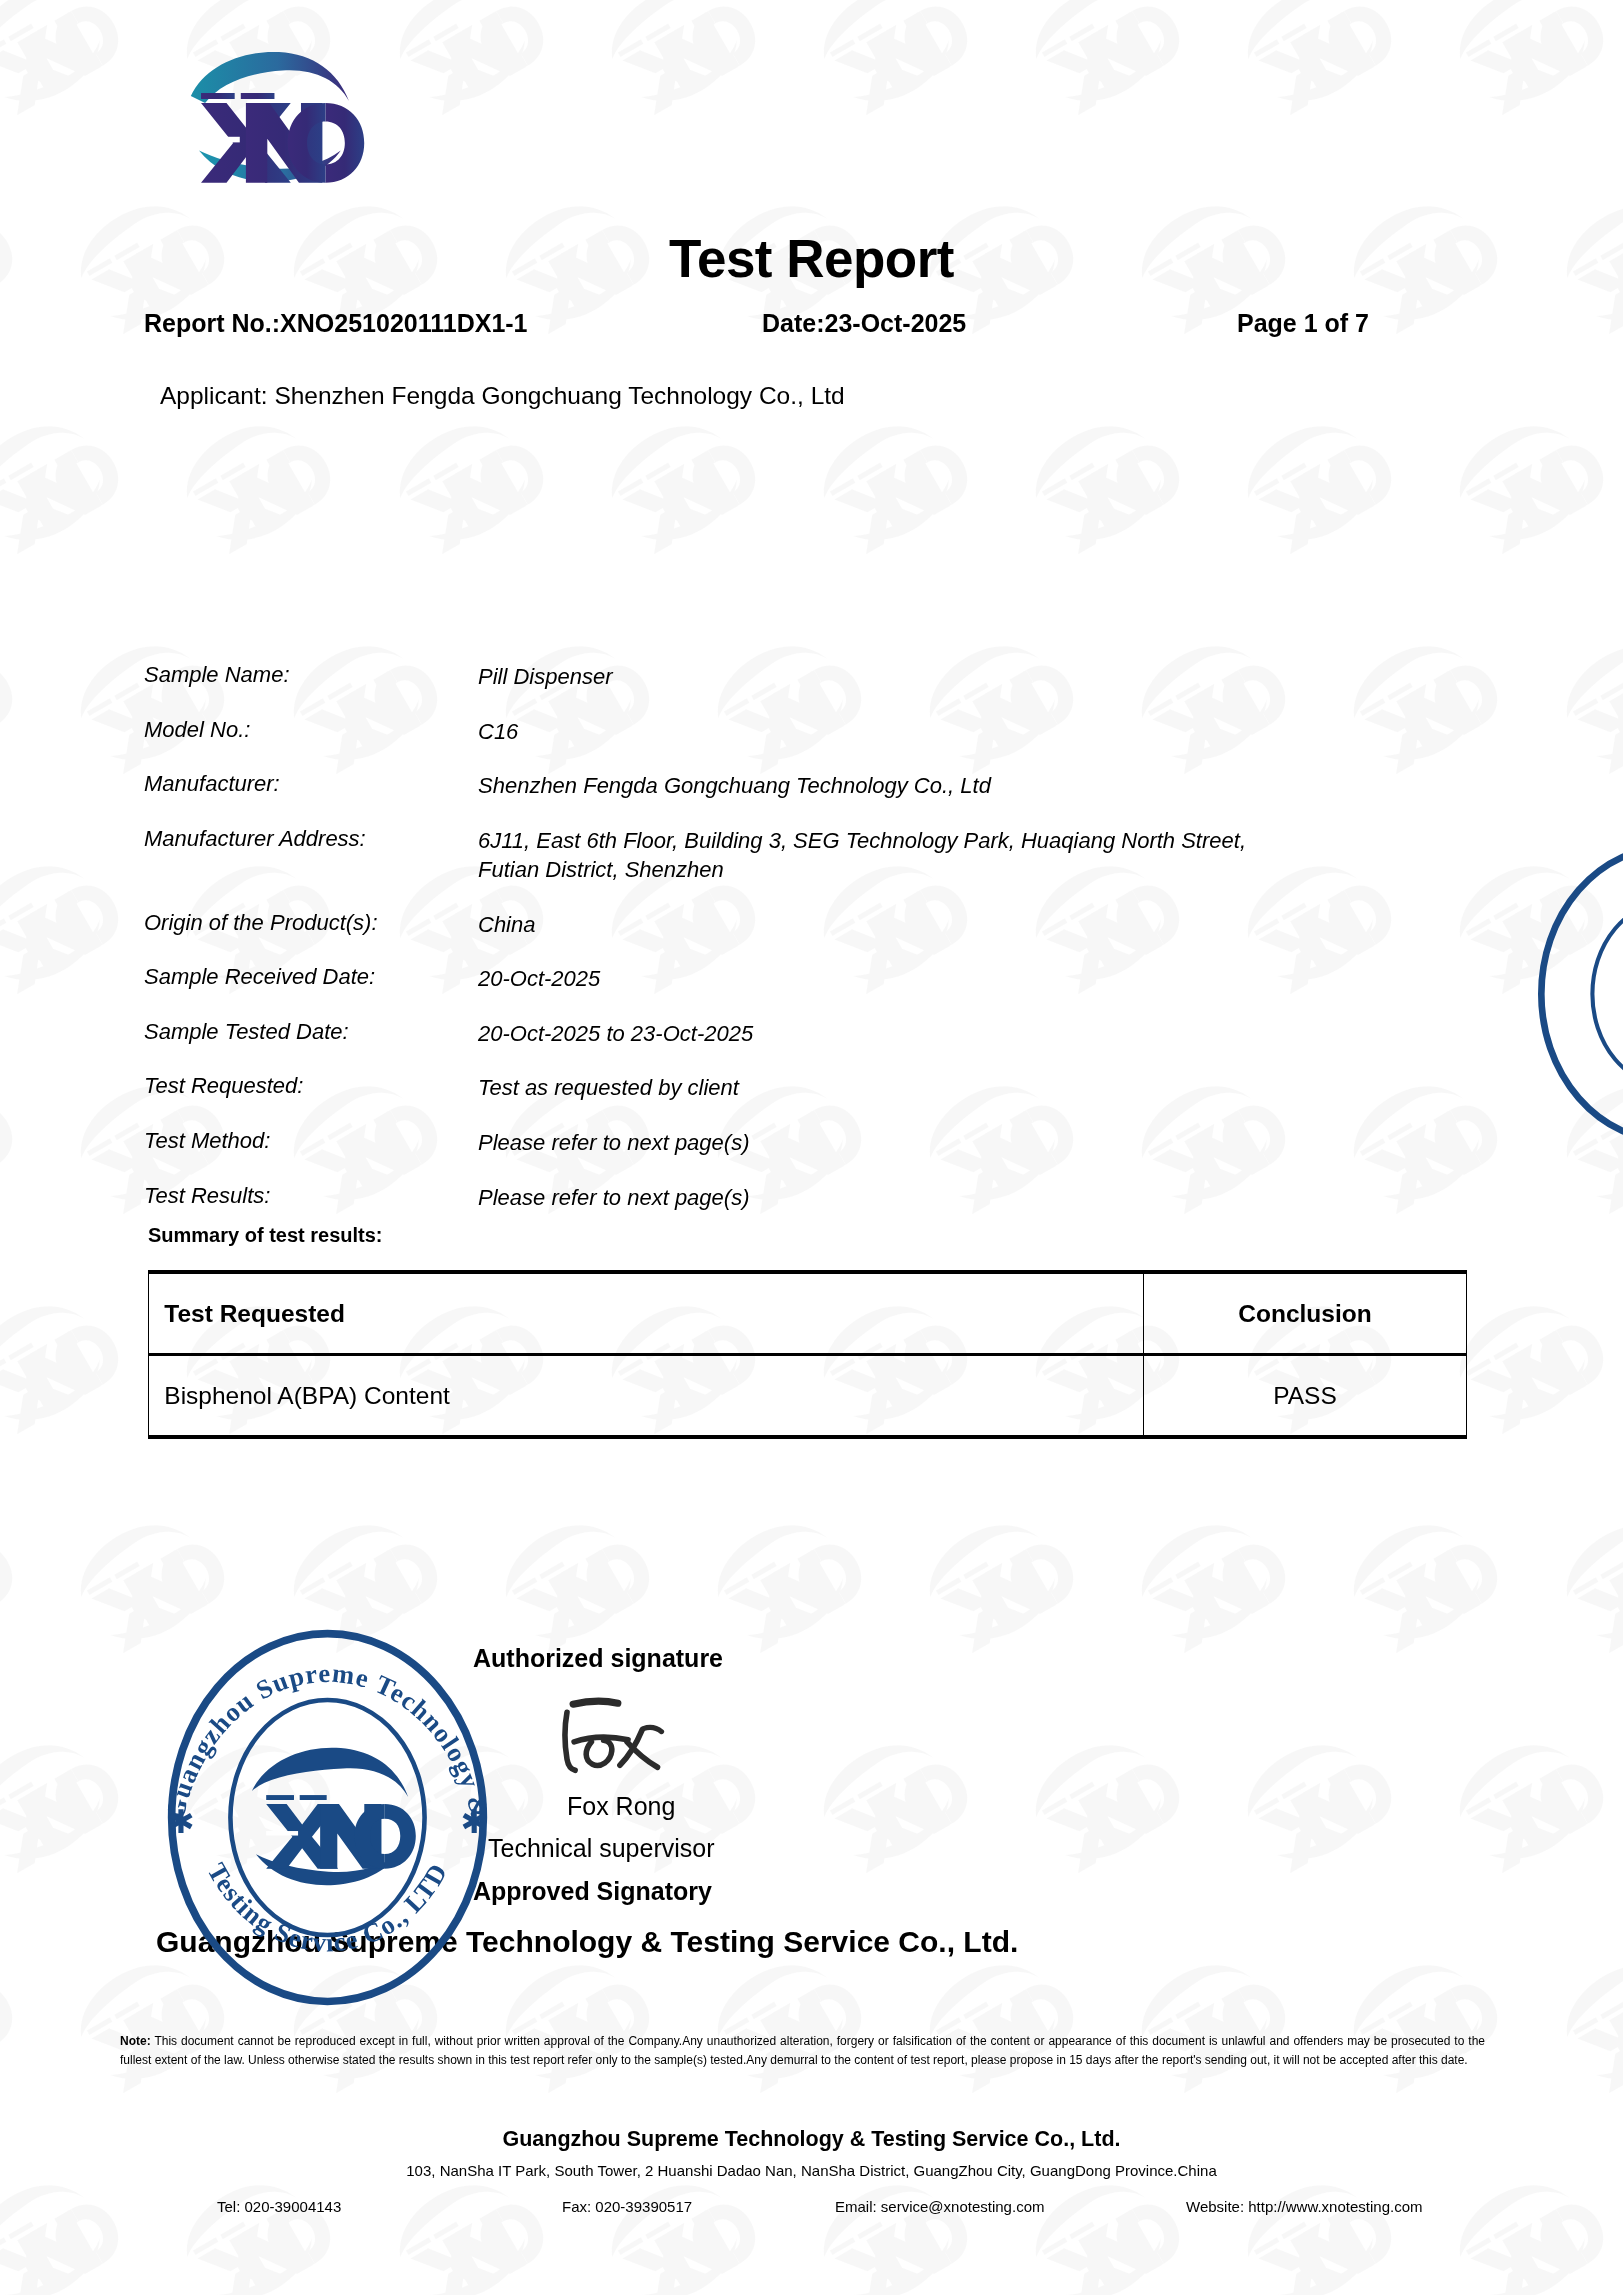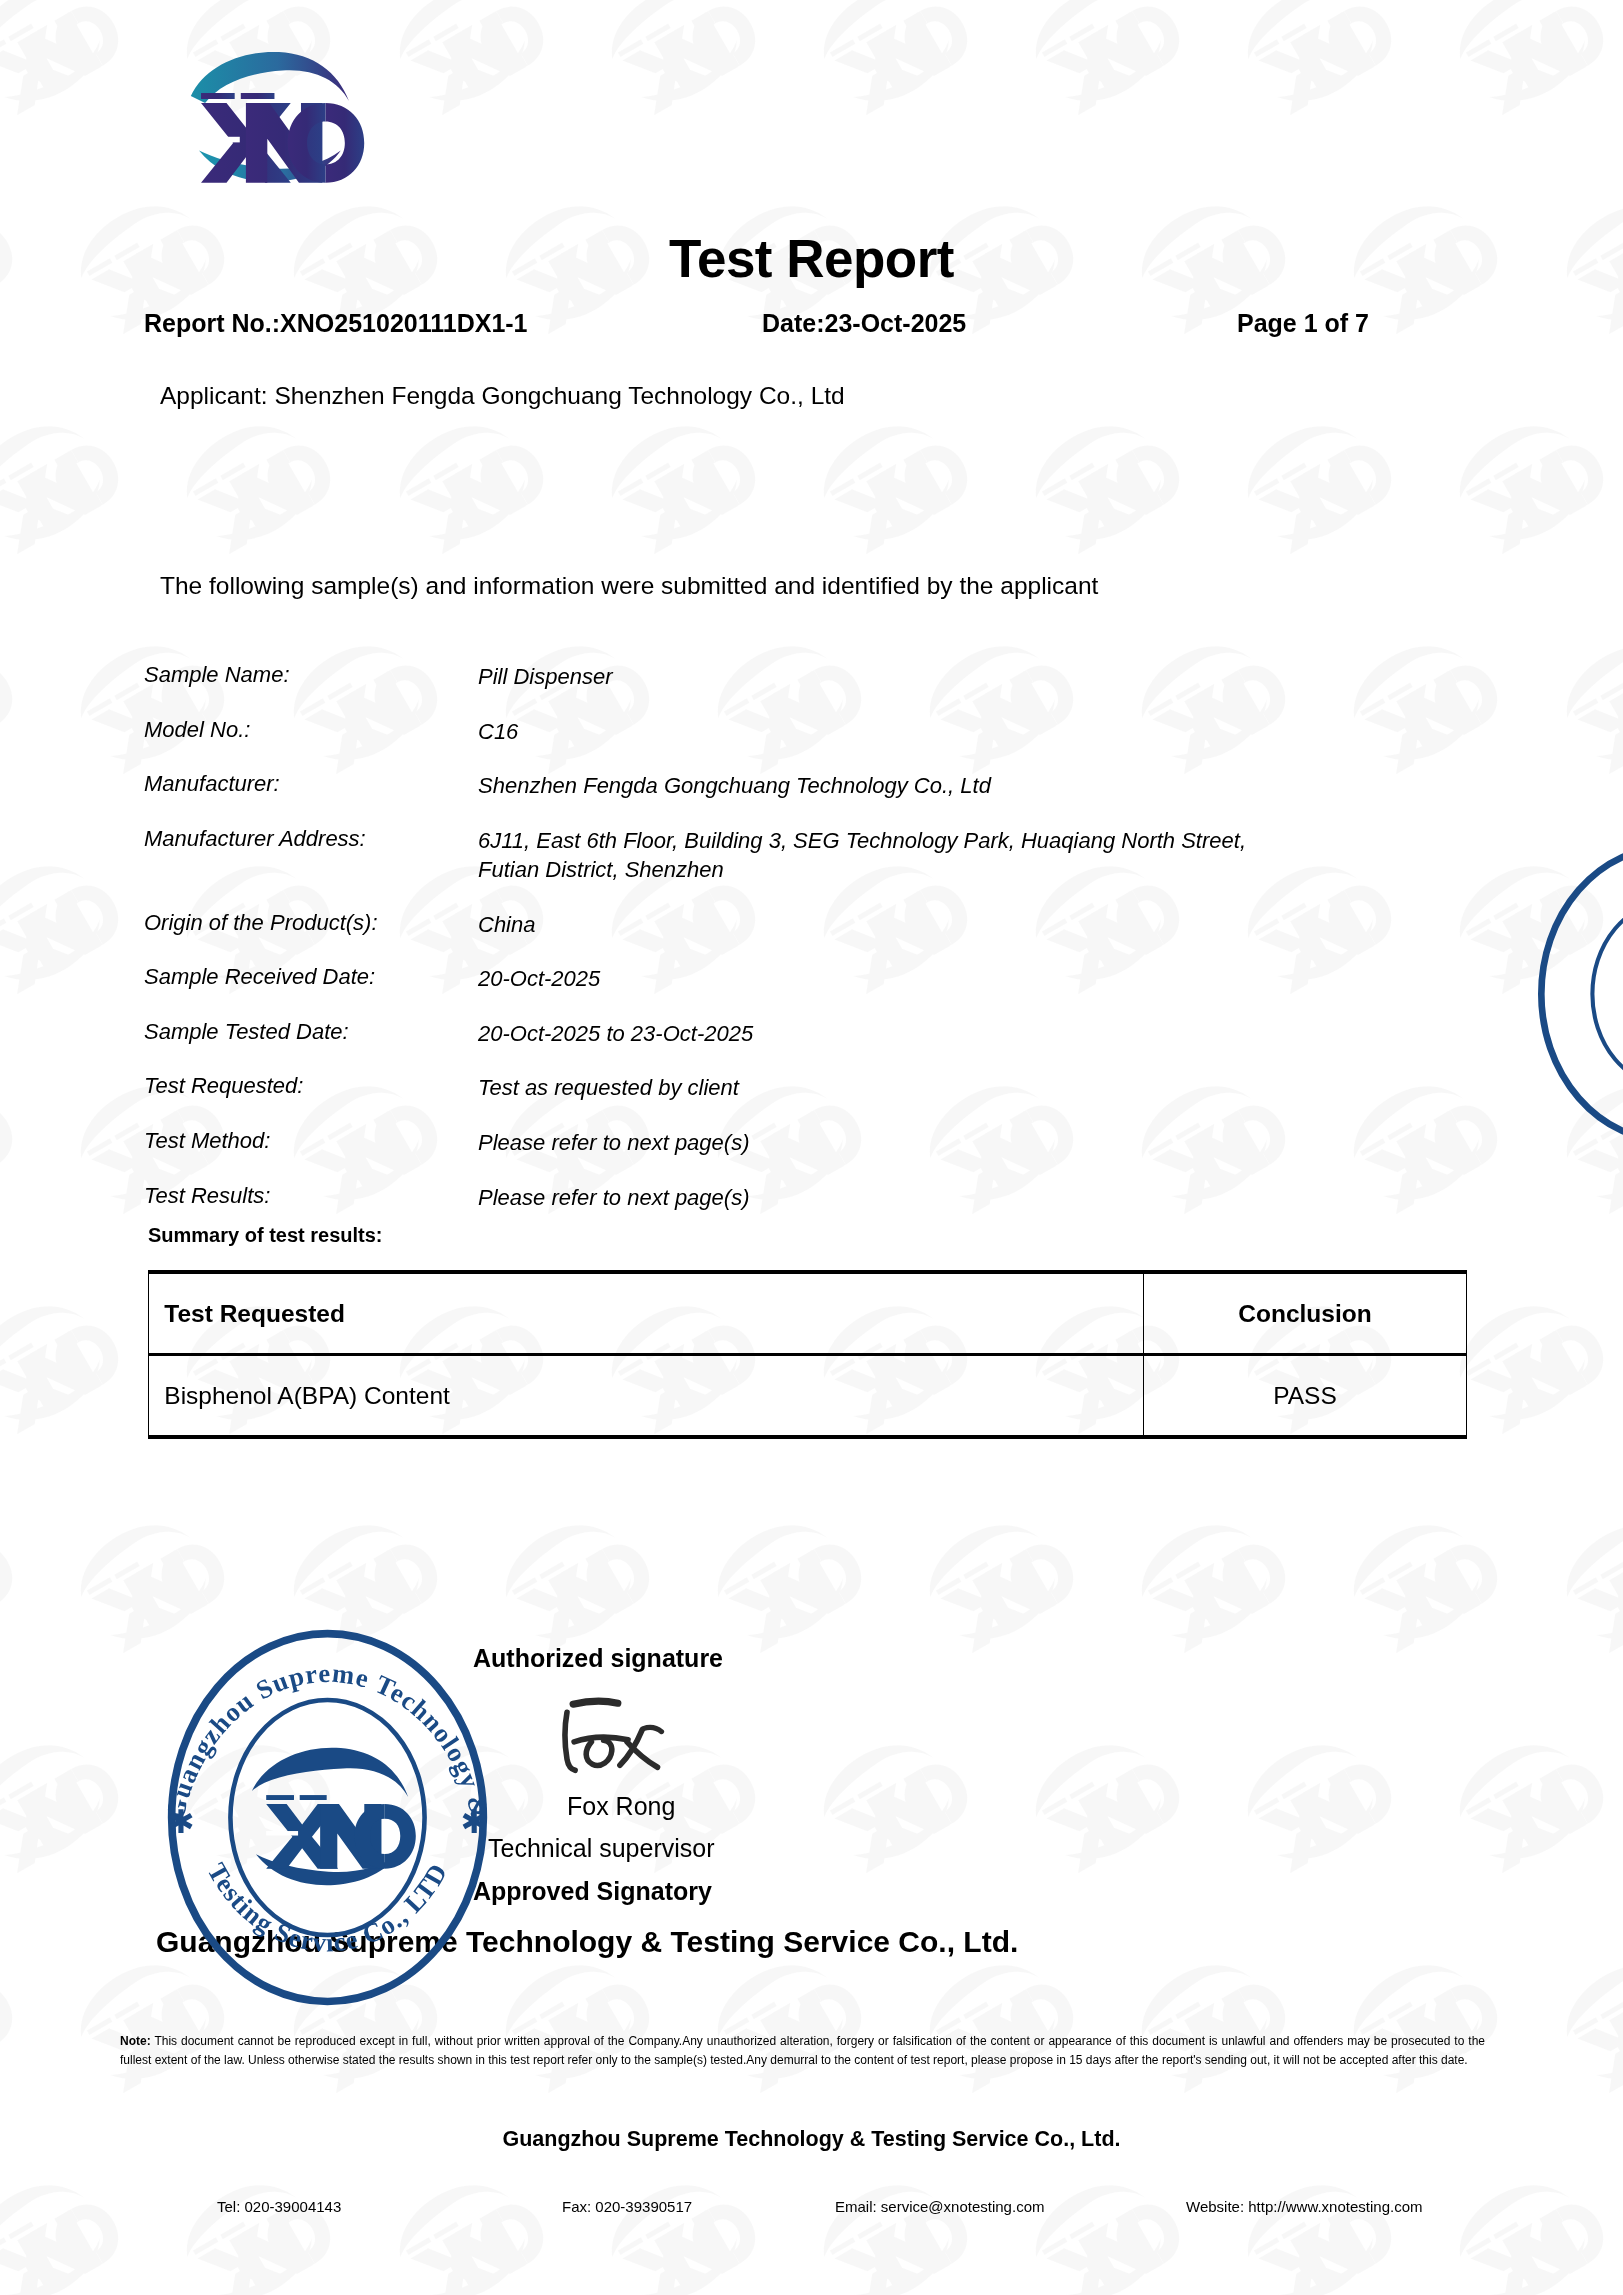--- a/index.html
+++ b/index.html
@@ -1530,21 +1530,20 @@
 
   <div class="title">Test Report</div>
 
   <div class="hdrrow">
     <span class="rno">Report No.:XNO251020111DX1-1</span>
     <span class="date">Date:23-Oct-2025</span>
     <span class="page">Page 1 of 7</span>
   </div>
 
   <div class="applicant">Applicant: Shenzhen Fengda Gongchuang Technology Co., Ltd</div>
-  <div class="intro">The following sample(s) and information were submitted and identified by the applicant</div>
 
   <div class="info" id="info-table">
       <div class="row">
         <div class="lbl">Sample Name:</div>
         <div class="val"><span>Pill Dispenser</span></div>
       </div>
       <div class="row">
         <div class="lbl">Model No.:</div>
         <div class="val"><span>C16</span></div>
       </div>
@@ -1656,20 +1655,21 @@
   <div class="sig-name">Fox Rong</div>
   <div class="sig-role">Technical supervisor</div>
   <div class="sig-appr">Approved Signatory</div>
   <div class="sig-co">Guangzhou Supreme Technology &amp; Testing Service Co., Ltd.</div>
 
   <div class="note">
     <b>Note:</b>
     <span>This document cannot be reproduced except in full, without prior written approval of the Company.Any unauthorized alteration, forgery or falsification of the content or appearance of this document is unlawful and offenders may be prosecuted to the fullest extent of the law. Unless otherwise stated the results shown in this test report refer only to the sample(s) tested.Any demurral to the content of test report, please propose in 15 days after the report's sending out, it will not be accepted after this date.</span>
   </div>
   <div class="footco">Guangzhou Supreme Technology &amp; Testing Service Co., Ltd.</div>
+  <div class="footaddr">103, NanSha IT Park, South Tower, 2 Huanshi Dadao Nan, NanSha District, GuangZhou City, GuangDong Province.China</div>
   <div class="footcontact">
     <span class="fc-tel">Tel: 020-39004143</span>
     <span class="fc-fax">Fax: 020-39390517</span>
     <span class="fc-mail">Email: service@xnotesting.com</span>
     <span class="fc-web">Website: http://www.xnotesting.com</span>
   </div>
 
 </div>
 
 

